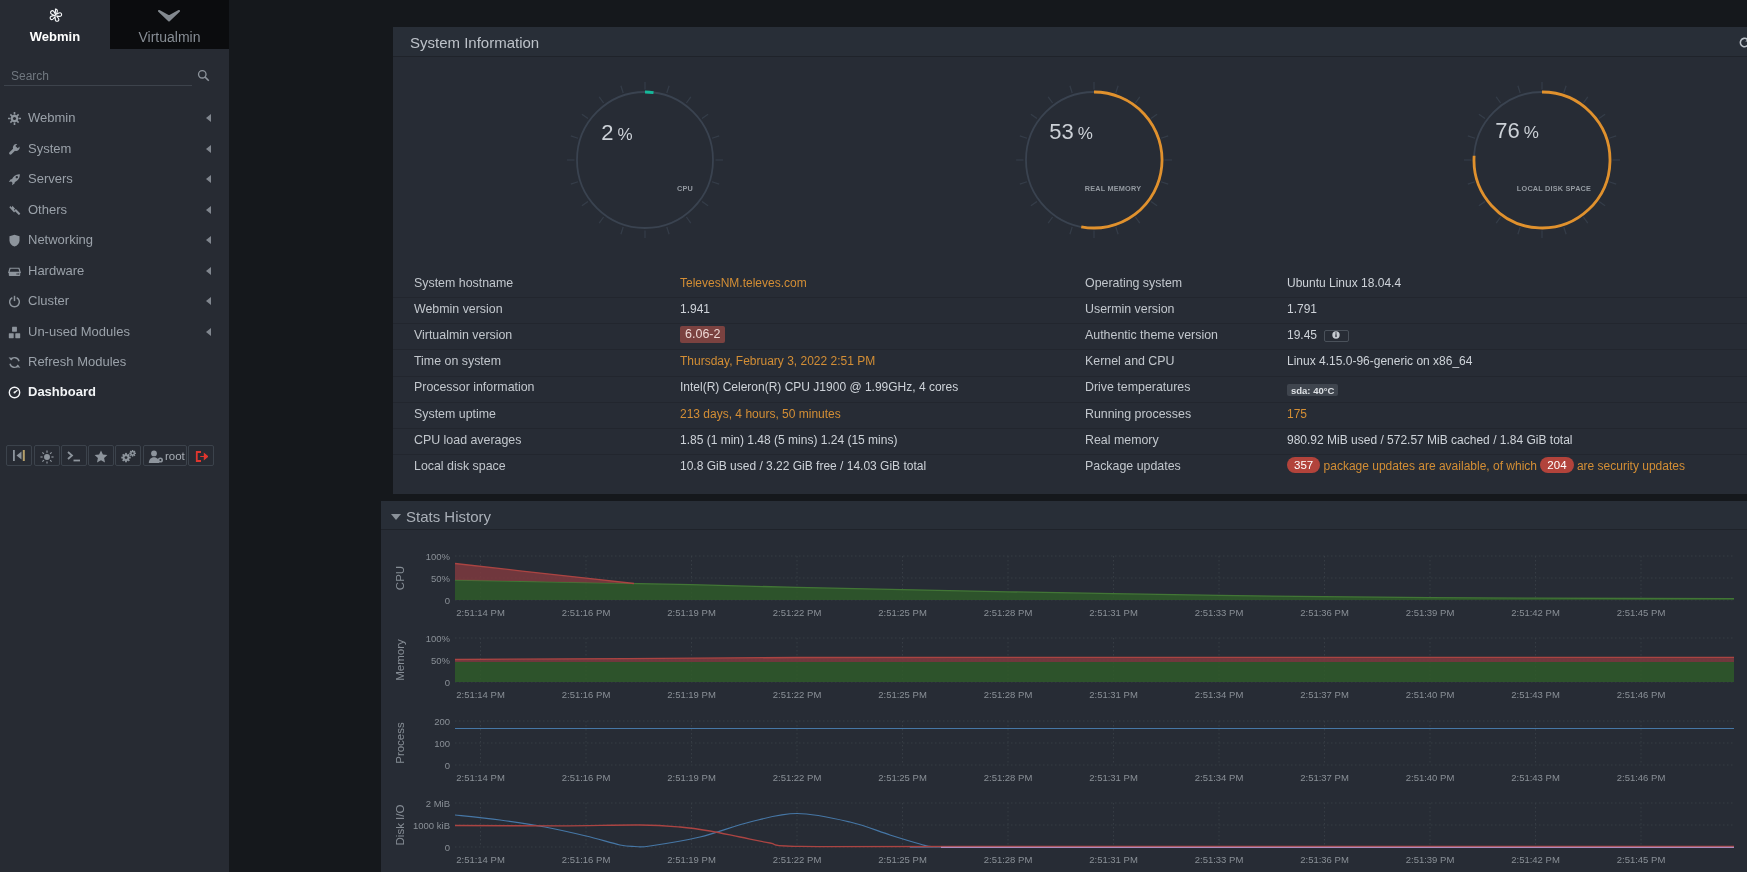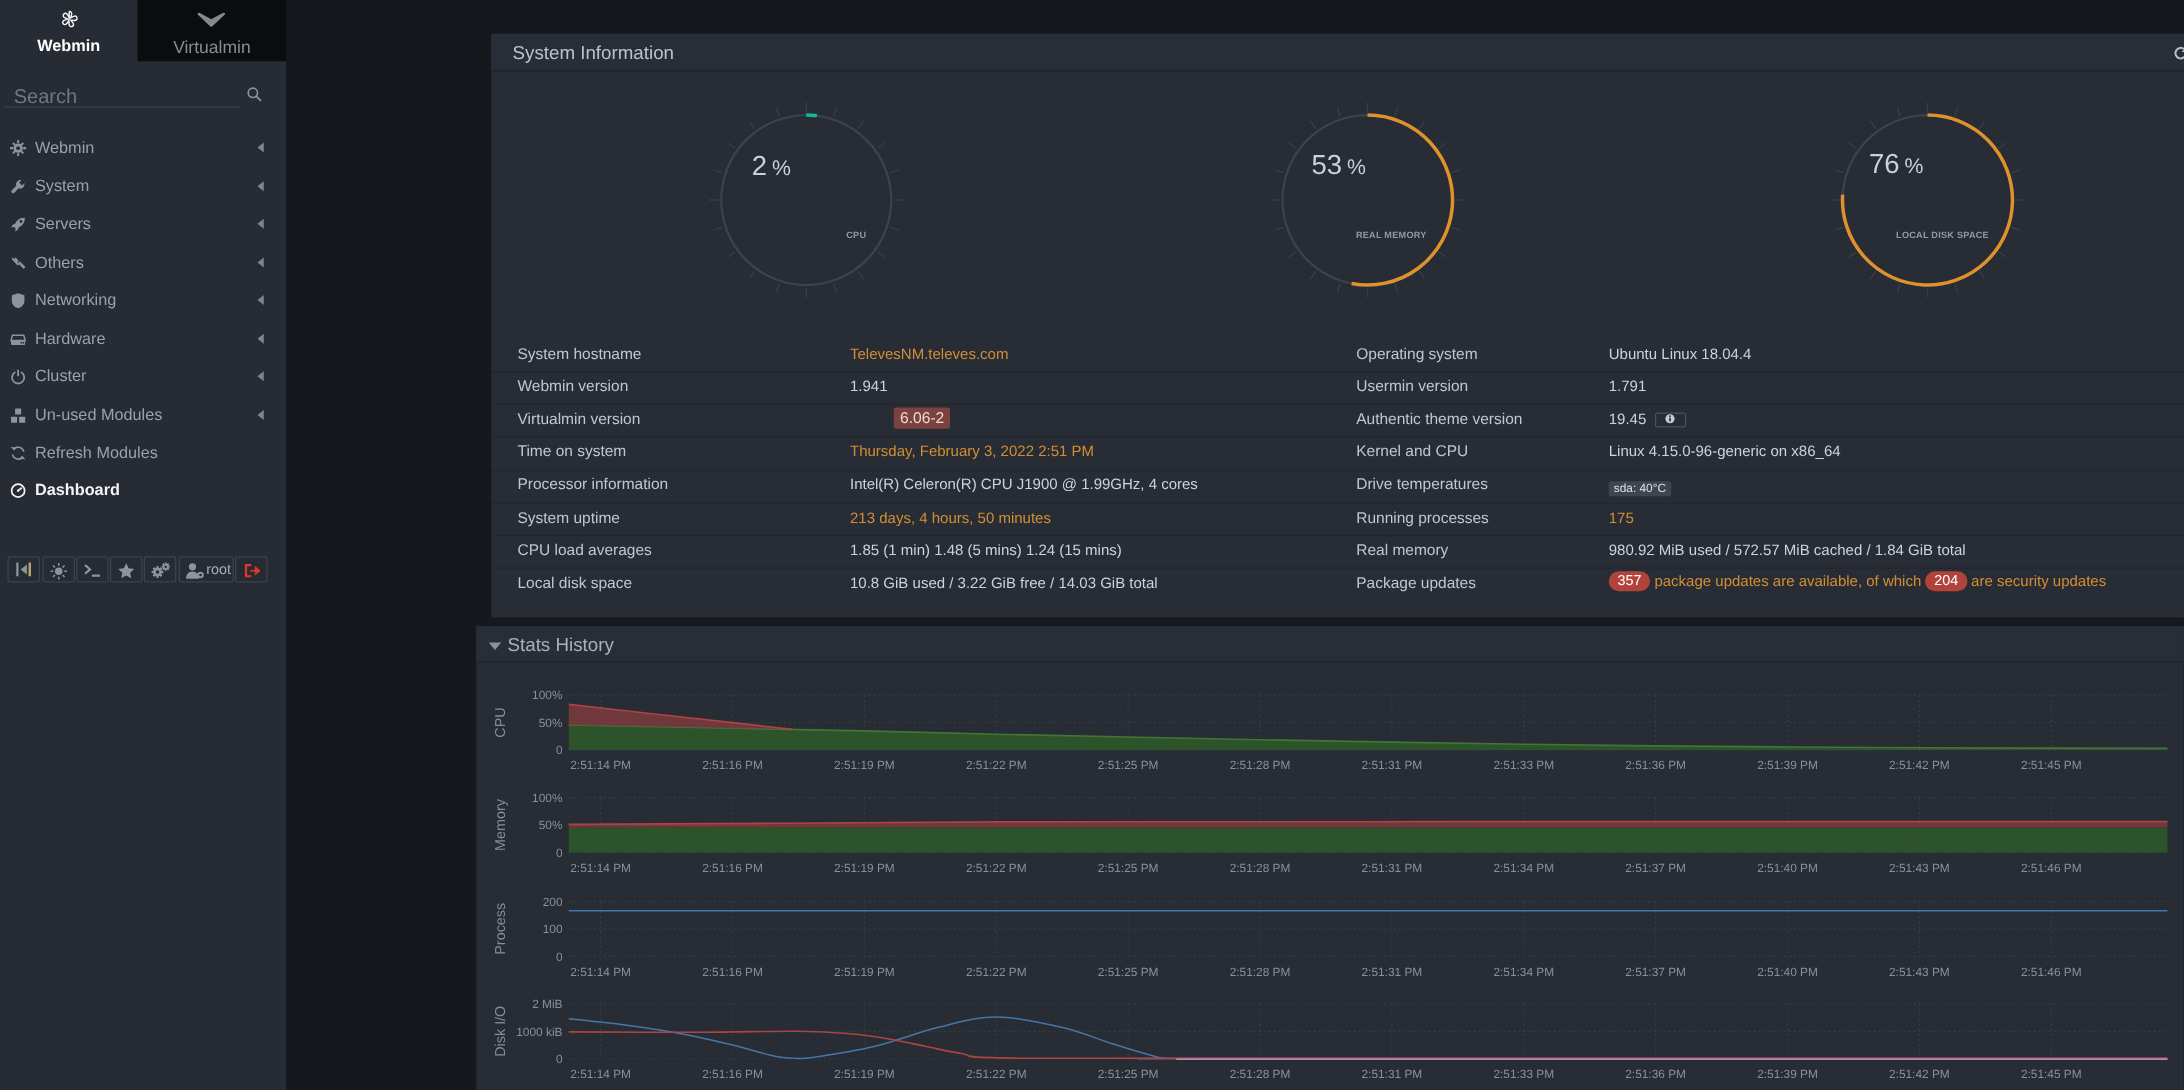--- a/index.html
+++ b/index.html
@@ -3,40 +3,40 @@
 <meta charset="utf-8">
 <style>
   * { margin:0; padding:0; box-sizing:border-box; }
   html,body { width:1747px; height:872px; overflow:hidden; background:#15181c; font-family:"Liberation Sans", sans-serif; }
   .abs { position:absolute; }
   #sidebar { position:absolute; left:0; top:0; width:229px; height:872px; background:#272b33; }
   #tab-webmin { position:absolute; left:0; top:0; width:110px; height:49px; text-align:center; }
   #tab-webmin .tlabel { position:absolute; top:29px; width:110px; text-align:center; color:#fff; font-weight:bold; font-size:13px; }
   #tab-virtualmin { position:absolute; left:110px; top:0; width:119px; height:49px; background:#0b0c0e; }
   #tab-virtualmin .tlabel { position:absolute; top:29px; width:119px; text-align:center; color:#878d94; font-size:14px; }
-  #search-ph { position:absolute; left:11px; top:69px; color:#70777f; font-size:16px;text-align:center; }
+  #search-ph { position:absolute; left:11px; top:69px; color:#70777f; font-size:12px;text-align:center; }
   #search-line { position:absolute; left:4px; top:85px; width:188px; height:1px; background:#3d434c; }
   .mitem { position:absolute; left:0; width:229px; height:30px; color:#9aa1a9; font-size:13px; }
   .mitem .txt { position:absolute; left:28px; top:7px; }
   .mitem .ic { position:absolute; left:8px; top:9px; width:13px; height:13px; }
   .mitem .car { position:absolute; right:18px; top:11px; width:0; height:0; border-top:4px solid transparent; border-bottom:4px solid transparent; border-right:5px solid #80868e; }
   .mitem.active { color:#f2f4f6; font-weight:bold; }
   .tbtn { position:absolute; top:445px; height:21px; border:1px solid #3c434c; border-radius:2px; }
   #panel1 { position:absolute; left:393px; top:27px; width:1366px; height:467px; background:#272c35; }
   #p1head { position:absolute; left:0; top:0; width:1366px; height:30px; background:#282e37; border-bottom:1px solid #1f232a; }
   #p1head .htxt { position:absolute; left:17px; top:7px; font-size:15px; color:#bdc2c9; }
   #panel2 { position:absolute; left:381px; top:501px; width:1366px; height:371px; background:#272c35; }
   #p2head { position:absolute; left:0; top:0; width:1366px; height:29px; background:#282e37; border-bottom:1px solid #1f232a; }
   #p2head .htxt { position:absolute; left:25px; top:7px; font-size:15px; color:#aab0b8; }
   #p2head .caret { position:absolute; left:10px; top:13px; width:0; height:0; border-left:5px solid transparent; border-right:5px solid transparent; border-top:6px solid #8a9199; }
   .tlab { position:absolute; color:#c2c7cd; font-size:12.4px; }
   .tval { position:absolute; color:#ced3d9; font-size:12px; }
   .orange { color:#d38e35; }
-  .badge-red { background:#7b4240; color:#eed8d5; padding:1px 5px 2px; border-radius:2px; font-size:12.5px;margin-left:35px; }
-  .badge-gray { background:#3f454e; color:#dde0e4; padding:0.5px 4px 1px; border-radius:2px; font-size:9.5px; font-weight:normal; }
+  .badge-red { background:#7b4240; color:#eed8d5; padding:1px 5px 2px; border-radius:2px; font-size:12.5px; }
+  .badge-gray { background:#3f454e; color:#dde0e4; padding:0.5px 4px 1px; border-radius:2px; font-size:9.5px; font-weight:bold; }
   .pill { display:inline-block; background:#b2433b; color:#fff; font-weight:normal; font-size:11.5px; border-radius:9px; padding:1.5px 7px 2px; vertical-align:1px; }
   .ibtn { display:inline-block; border:1px solid #4a515a; border-radius:2px; width:25px; height:12px; text-align:center; line-height:9px; color:#c0c5cb; font-size:9px; vertical-align:0; }
   .gval { transform:translate(-50%,-50%); font-size:22px; color:#ccd1d7; white-space:nowrap; }
   .gval span { font-size:17px; margin-left:4px; vertical-align:0; }
   .glab { transform:translate(-50%,-50%); font-size:7.3px; font-weight:bold; color:#949aa1; letter-spacing:0.2px; white-space:nowrap; }
 </style>
 </head>
 <body>
 <div id="sidebar">
   <div id="tab-webmin">

